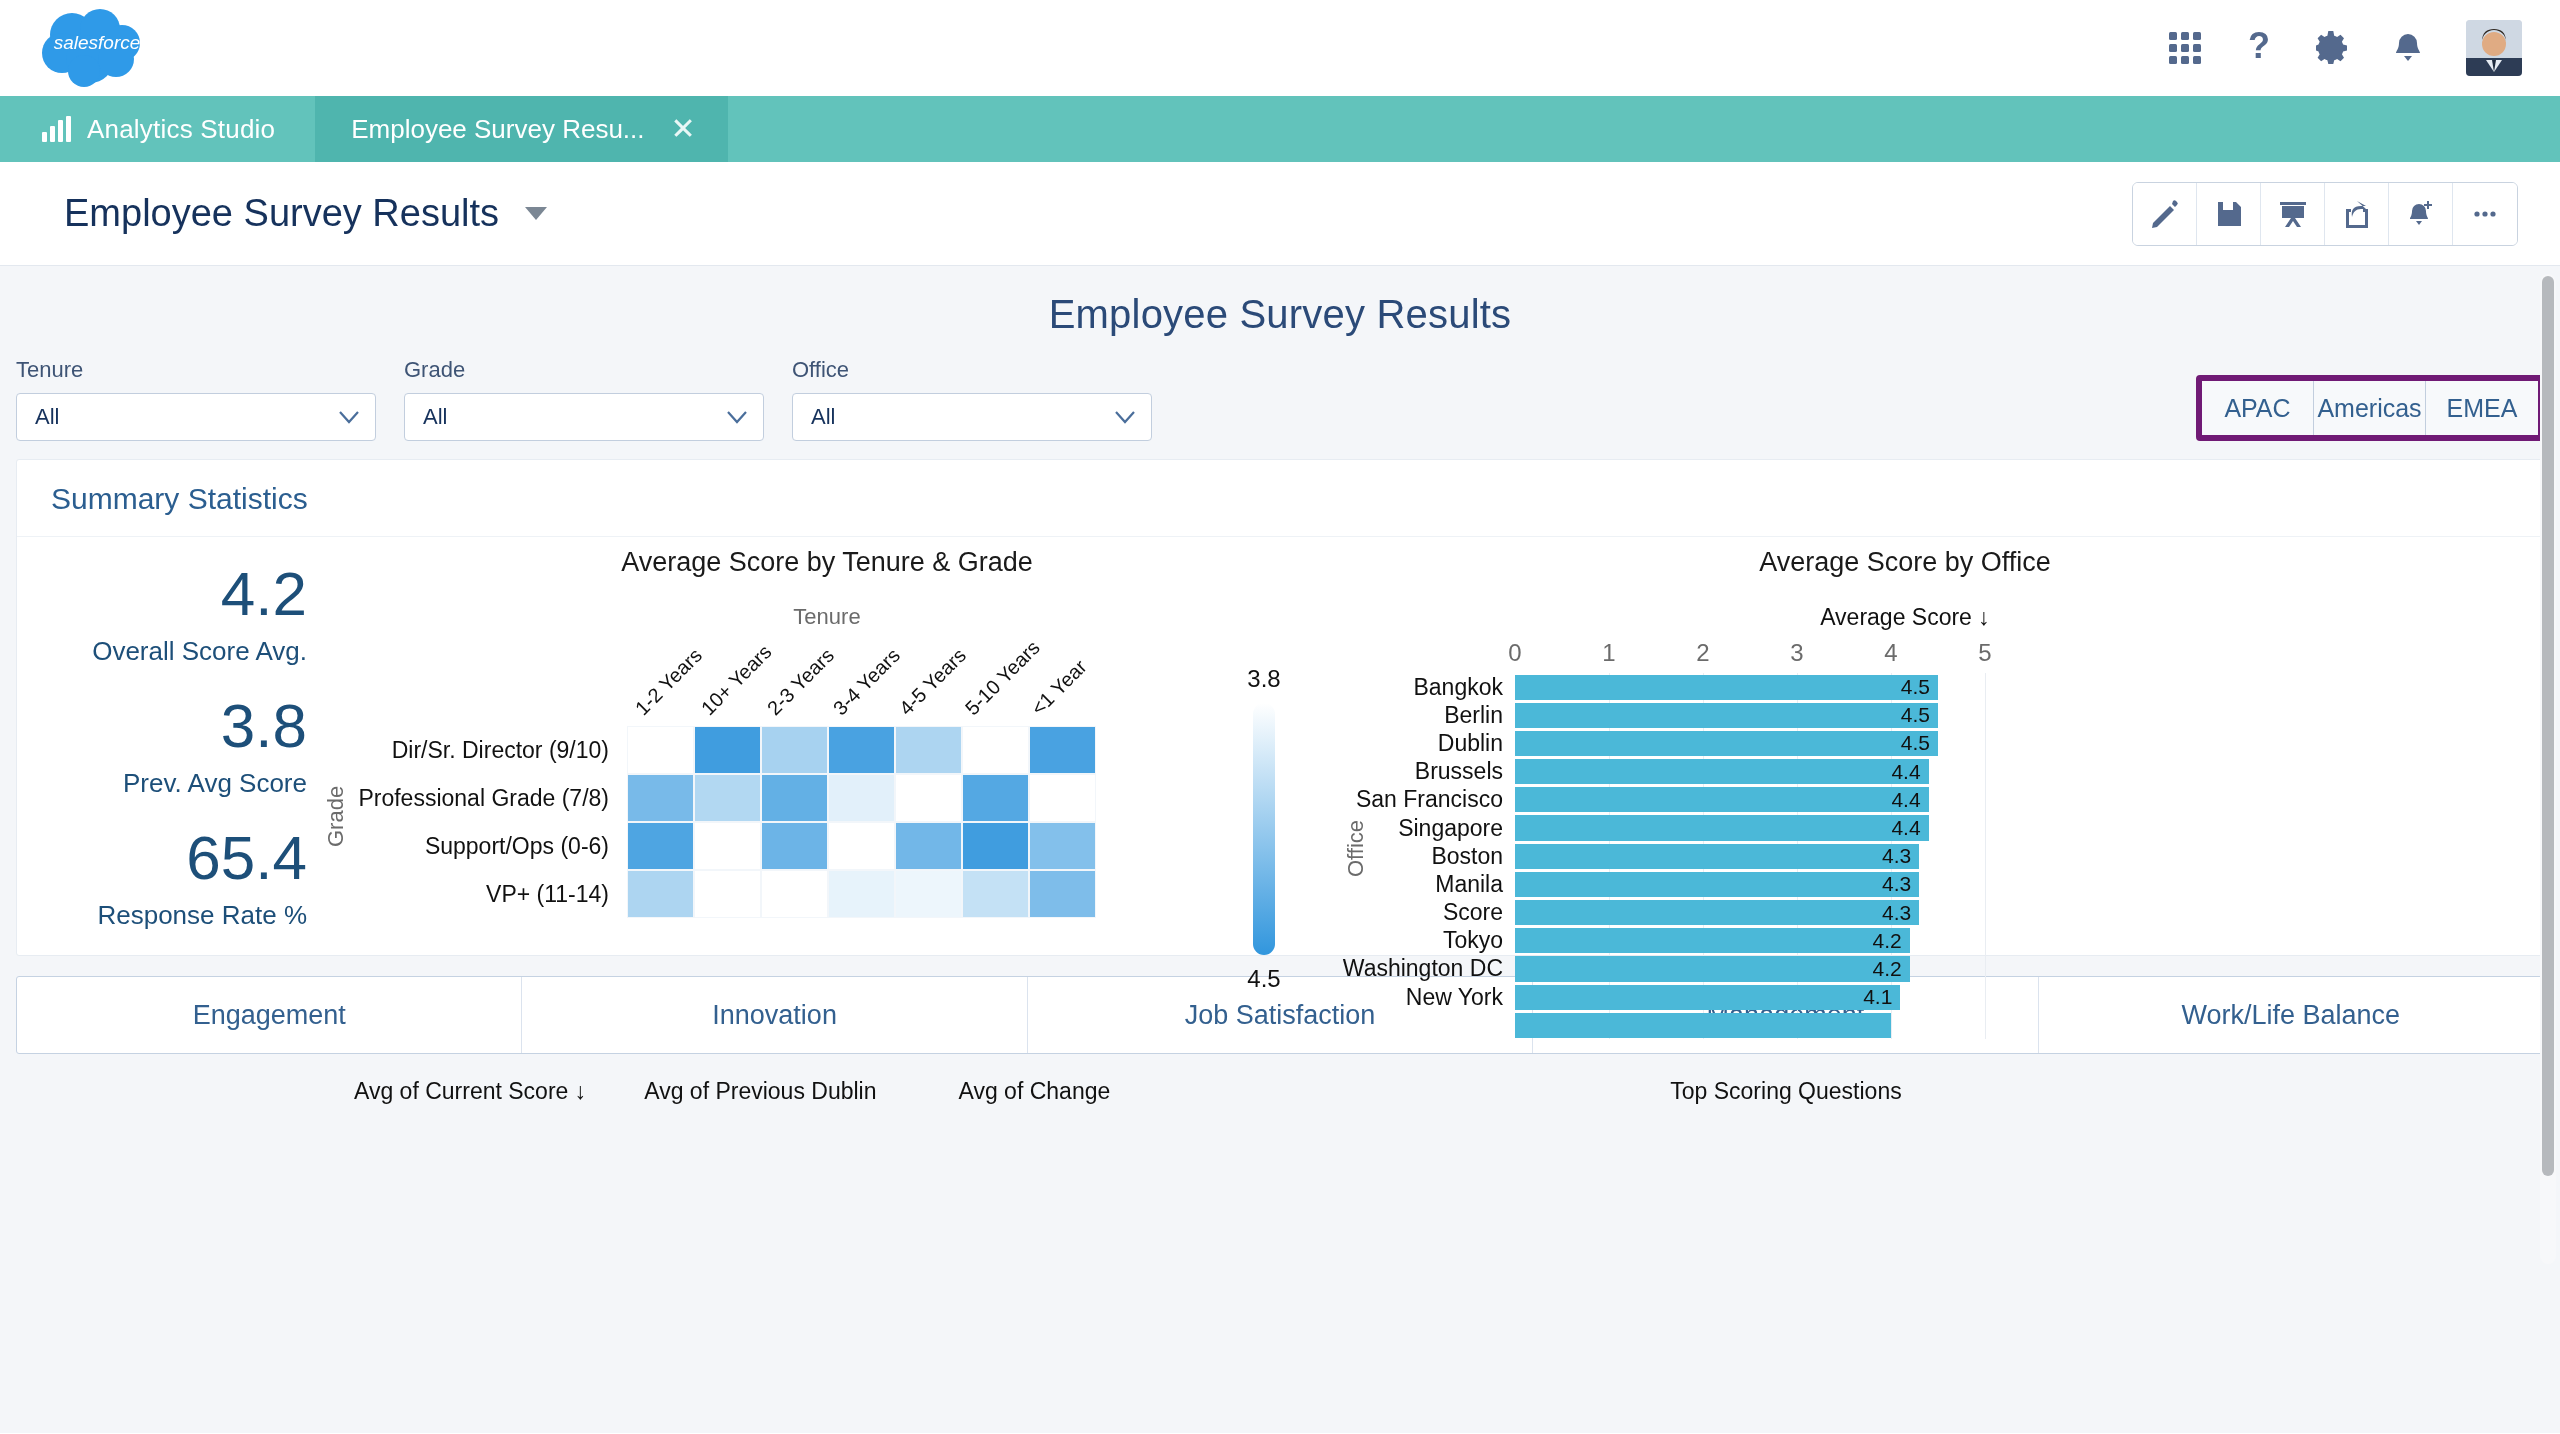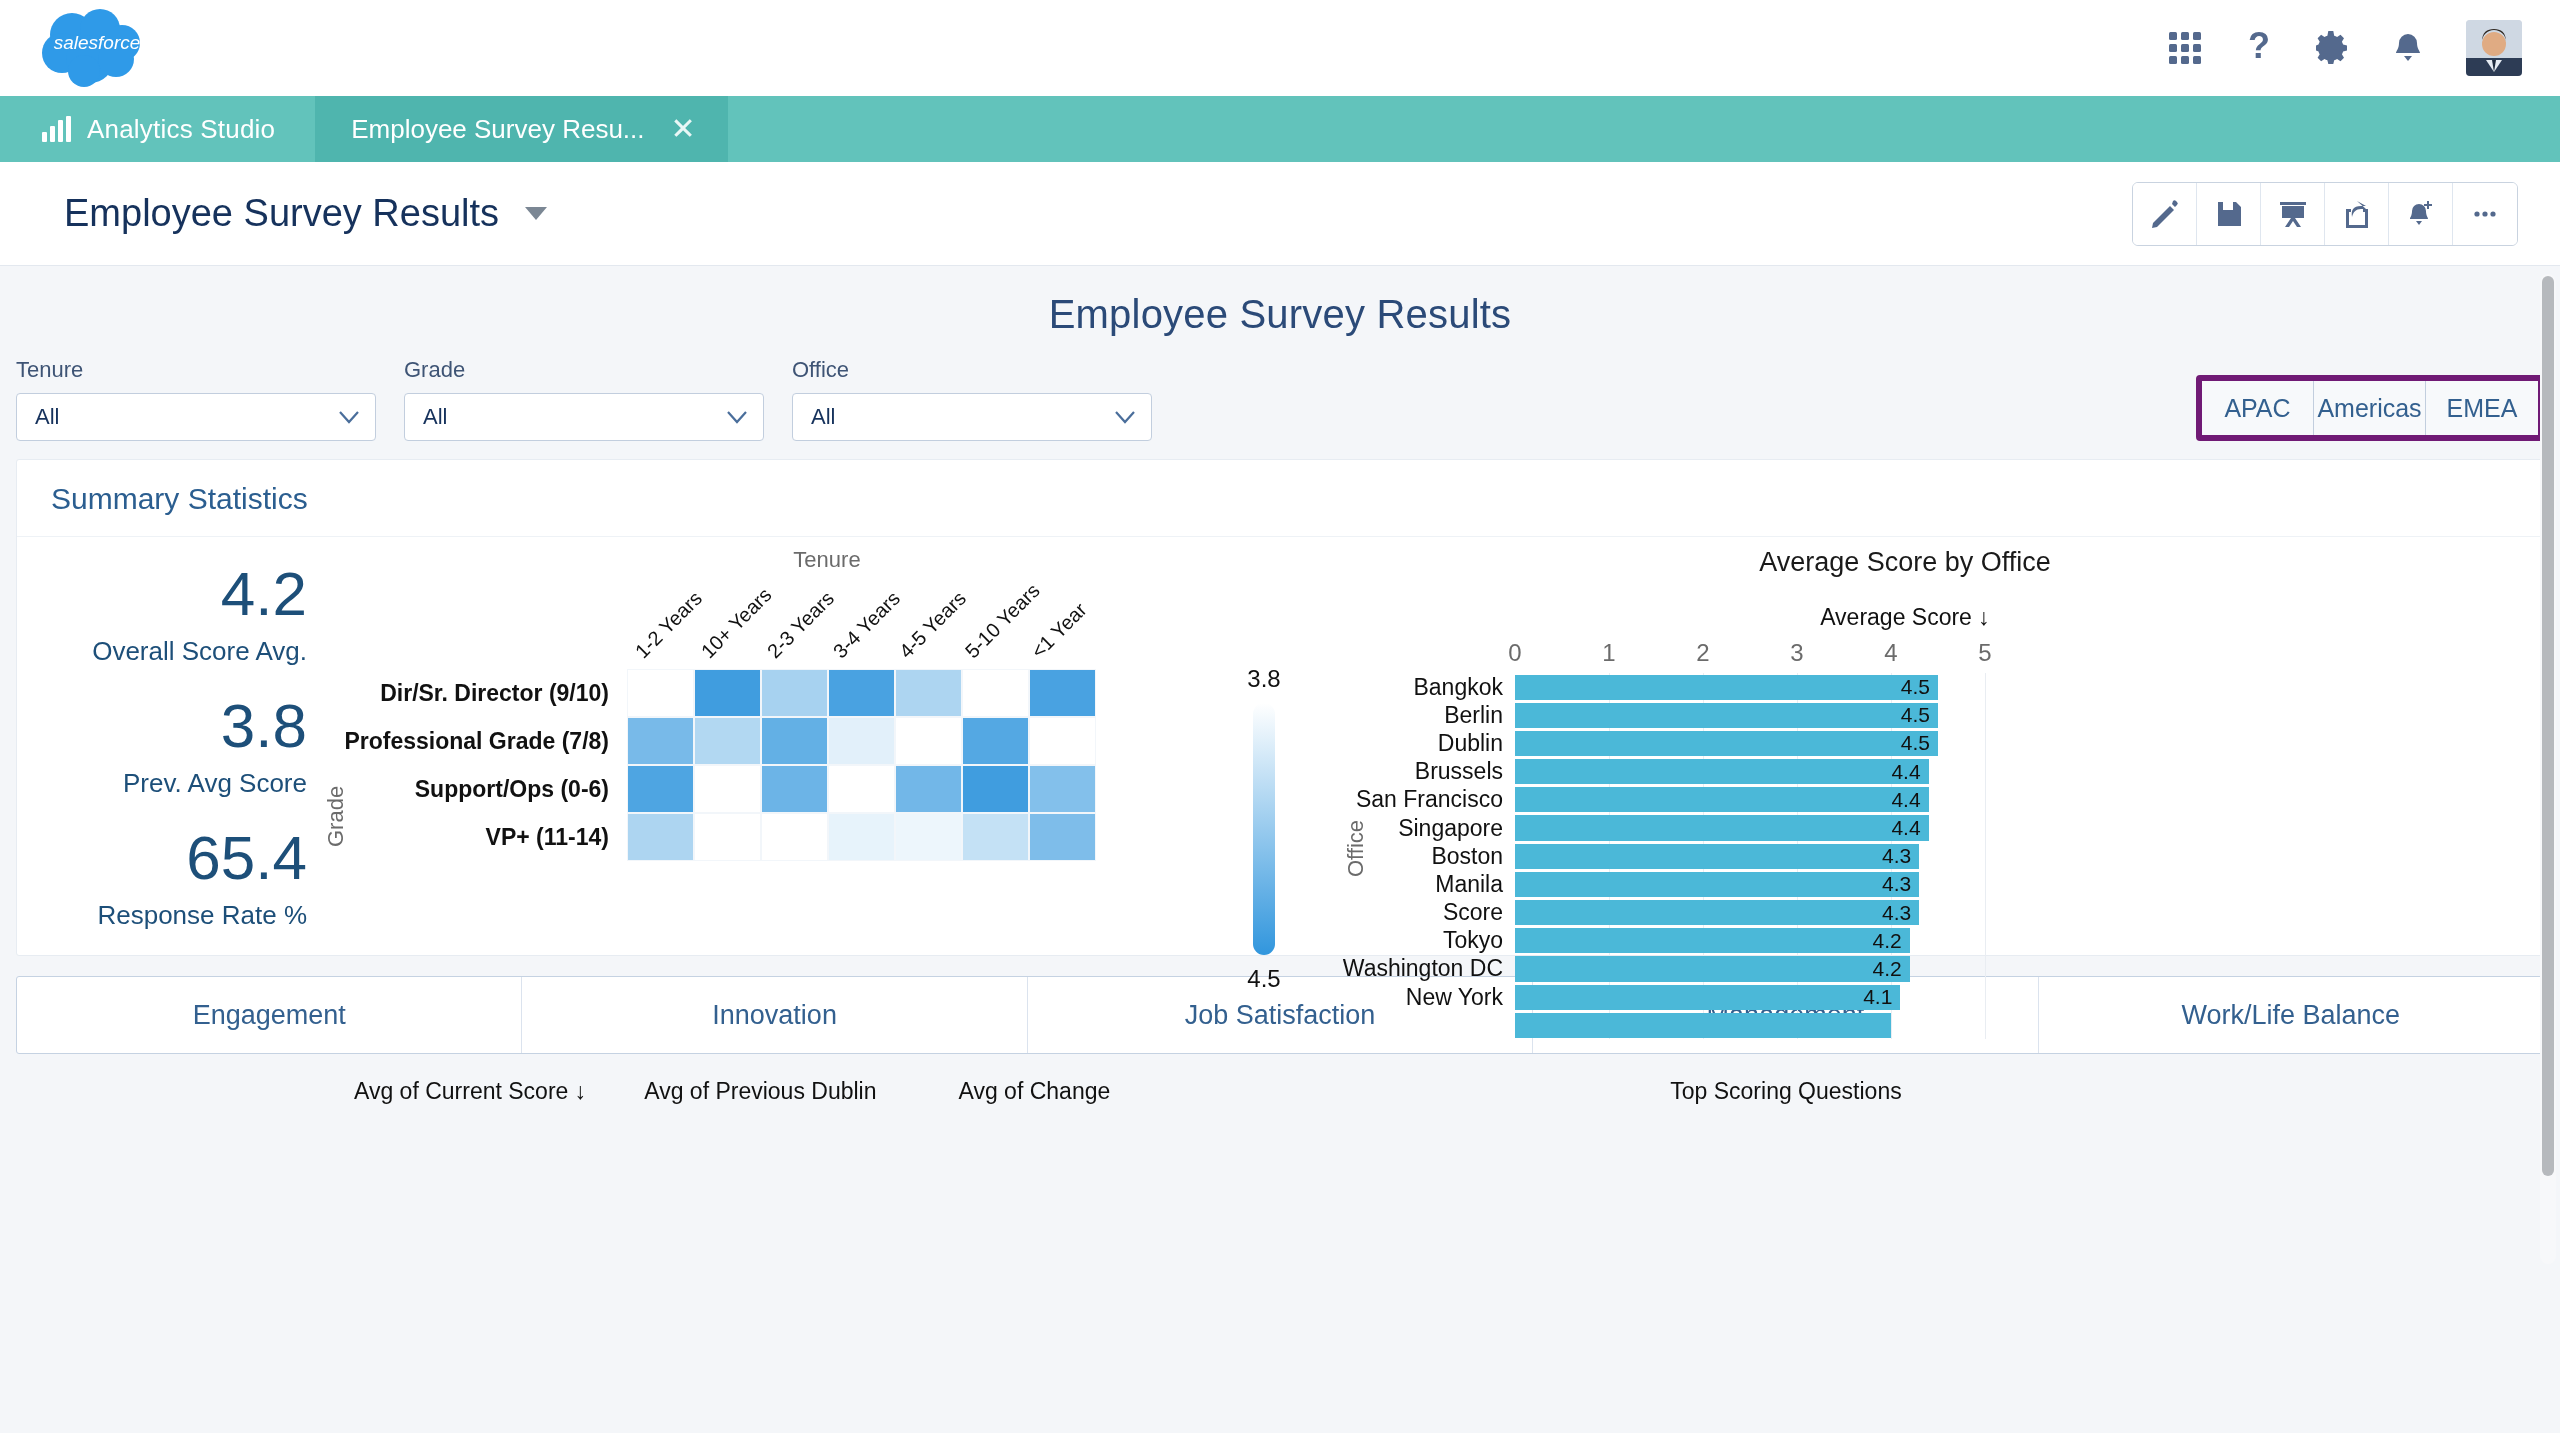--- a/index.html
+++ b/index.html
@@ -120,21 +120,21 @@
   .axis-title { text-align: center; font-size: 22px; color: #6b6b6b; }
   .heat-x { display: flex; height: 96px; margin-left: 330px; }
   .heat-x span {
     width: 66px; font-size: 20px; color: #111; transform: rotate(-45deg);
     transform-origin: left bottom; white-space: nowrap; align-self: flex-end;
     margin-bottom: 6px;
   }
   .heat-grid-row { display: flex; align-items: stretch; }
   .heat-ylab {
     width: 310px; text-align: right; padding-right: 18px; font-size: 23px; color: #111;
-    display: flex; align-items: center; justify-content: flex-end; font-weight: bold;
+    display: flex; align-items: center; justify-content: flex-end;
   }
   .heat-cells { display: flex; }
   .heat-cell { width: 67px; height: 48px; border: 1px solid #f2f6fa; }
   .grade-axis {
     position: absolute; left: 6px; top: 300px; font-size: 22px; color: #6b6b6b;
     transform: rotate(-90deg); transform-origin: left top;
   }
   .legend-wrap {
     position: absolute; right: 18px; top: 118px; width: 110px; text-align: center;
   }
@@ -355,20 +355,21 @@
       <div class="kpis">
         <div class="kpi-val">4.2</div>
         <div class="kpi-lbl">Overall Score Avg.</div>
         <div class="kpi-val">3.8</div>
         <div class="kpi-lbl">Prev. Avg Score</div>
         <div class="kpi-val">65.4</div>
         <div class="kpi-lbl">Response Rate %</div>
       </div>
 
       <div class="heat-wrap">
+        <div class="chart-title">Average Score by Tenure &amp; Grade</div>
         <div class="axis-title">Tenure</div>
         <div class="grade-axis">Grade</div>
         <div class="heat-x" id="heat-x">
             <span>1-2 Years</span>
             <span>10+ Years</span>
             <span>2-3 Years</span>
             <span>3-4 Years</span>
             <span>4-5 Years</span>
             <span>5-10 Years</span>
             <span>&lt;1 Year</span>

